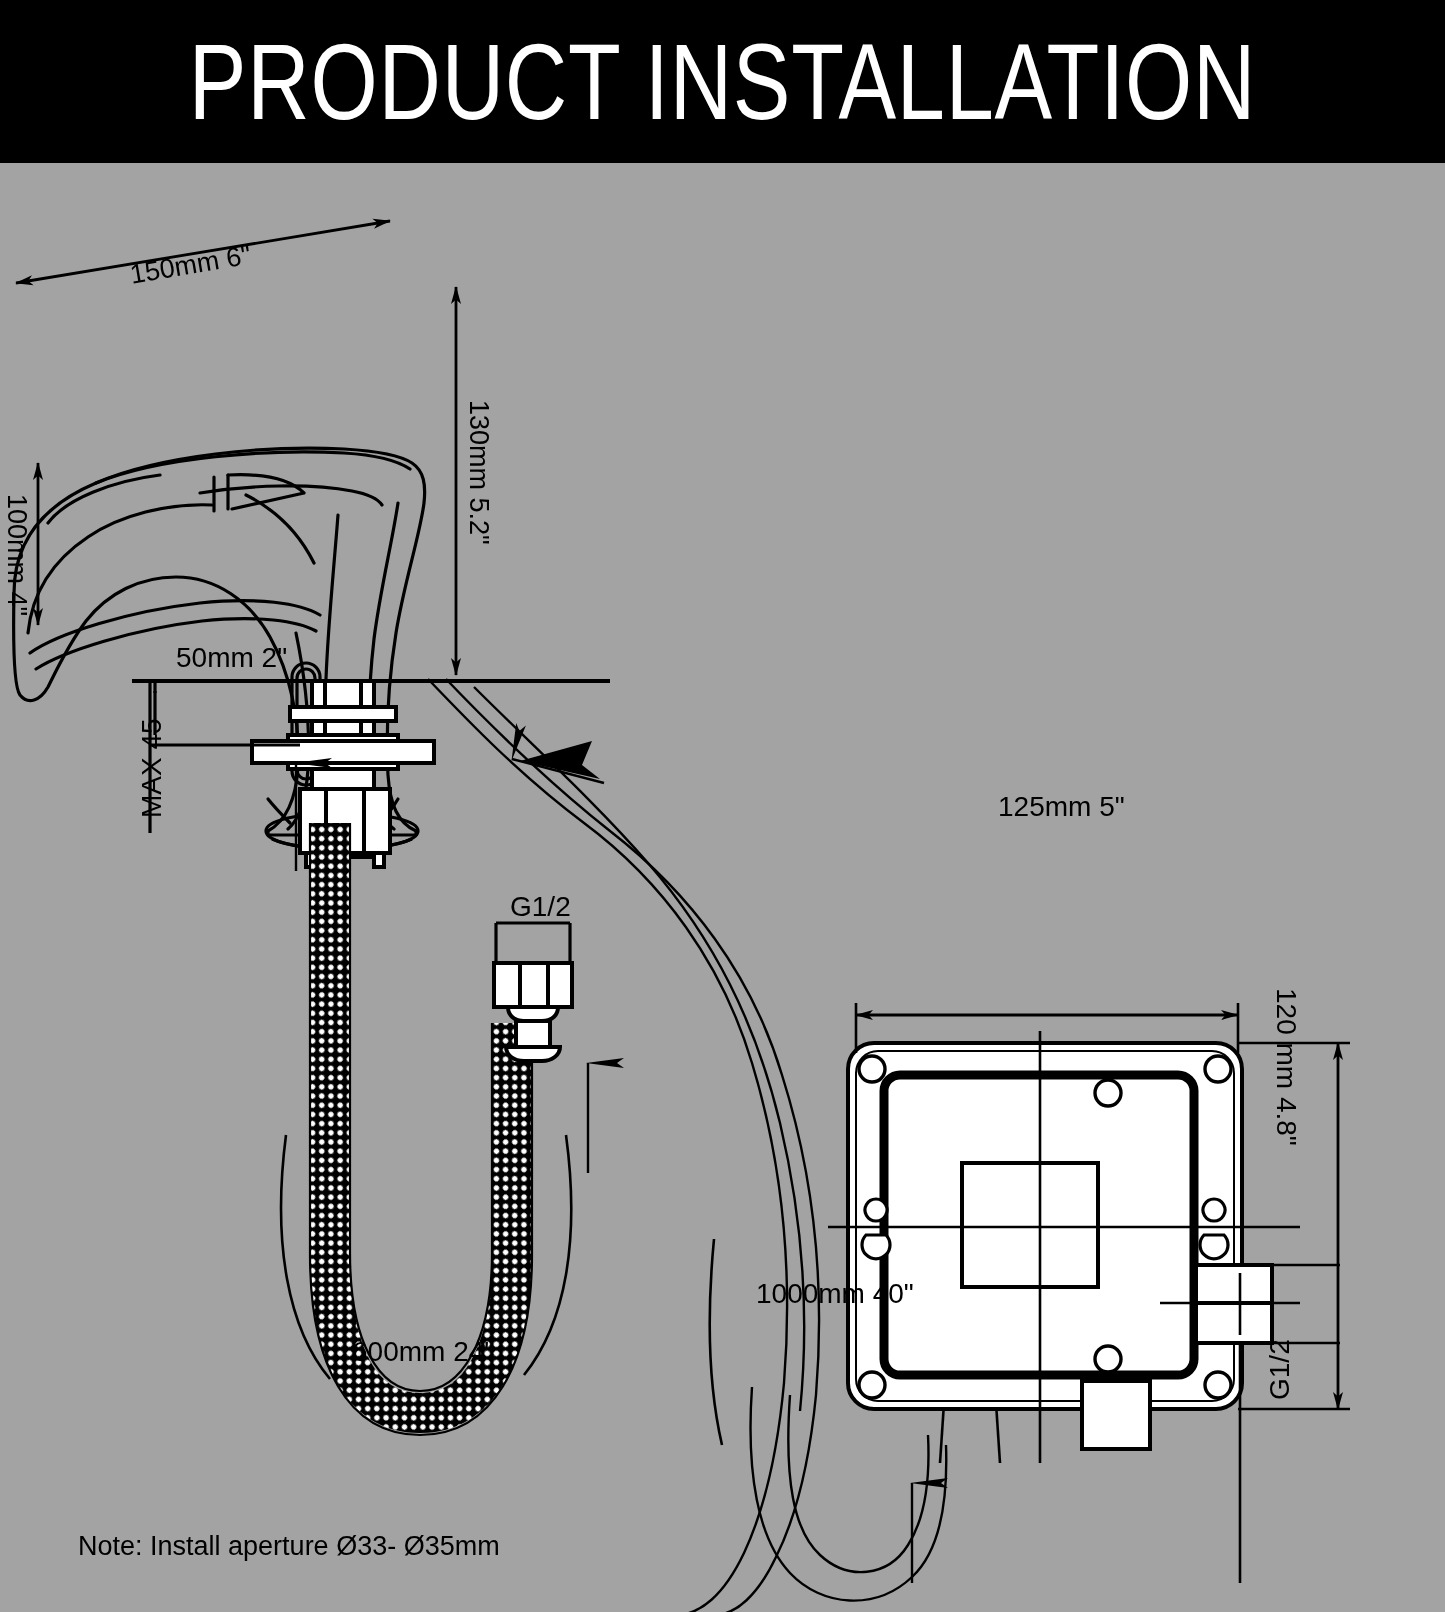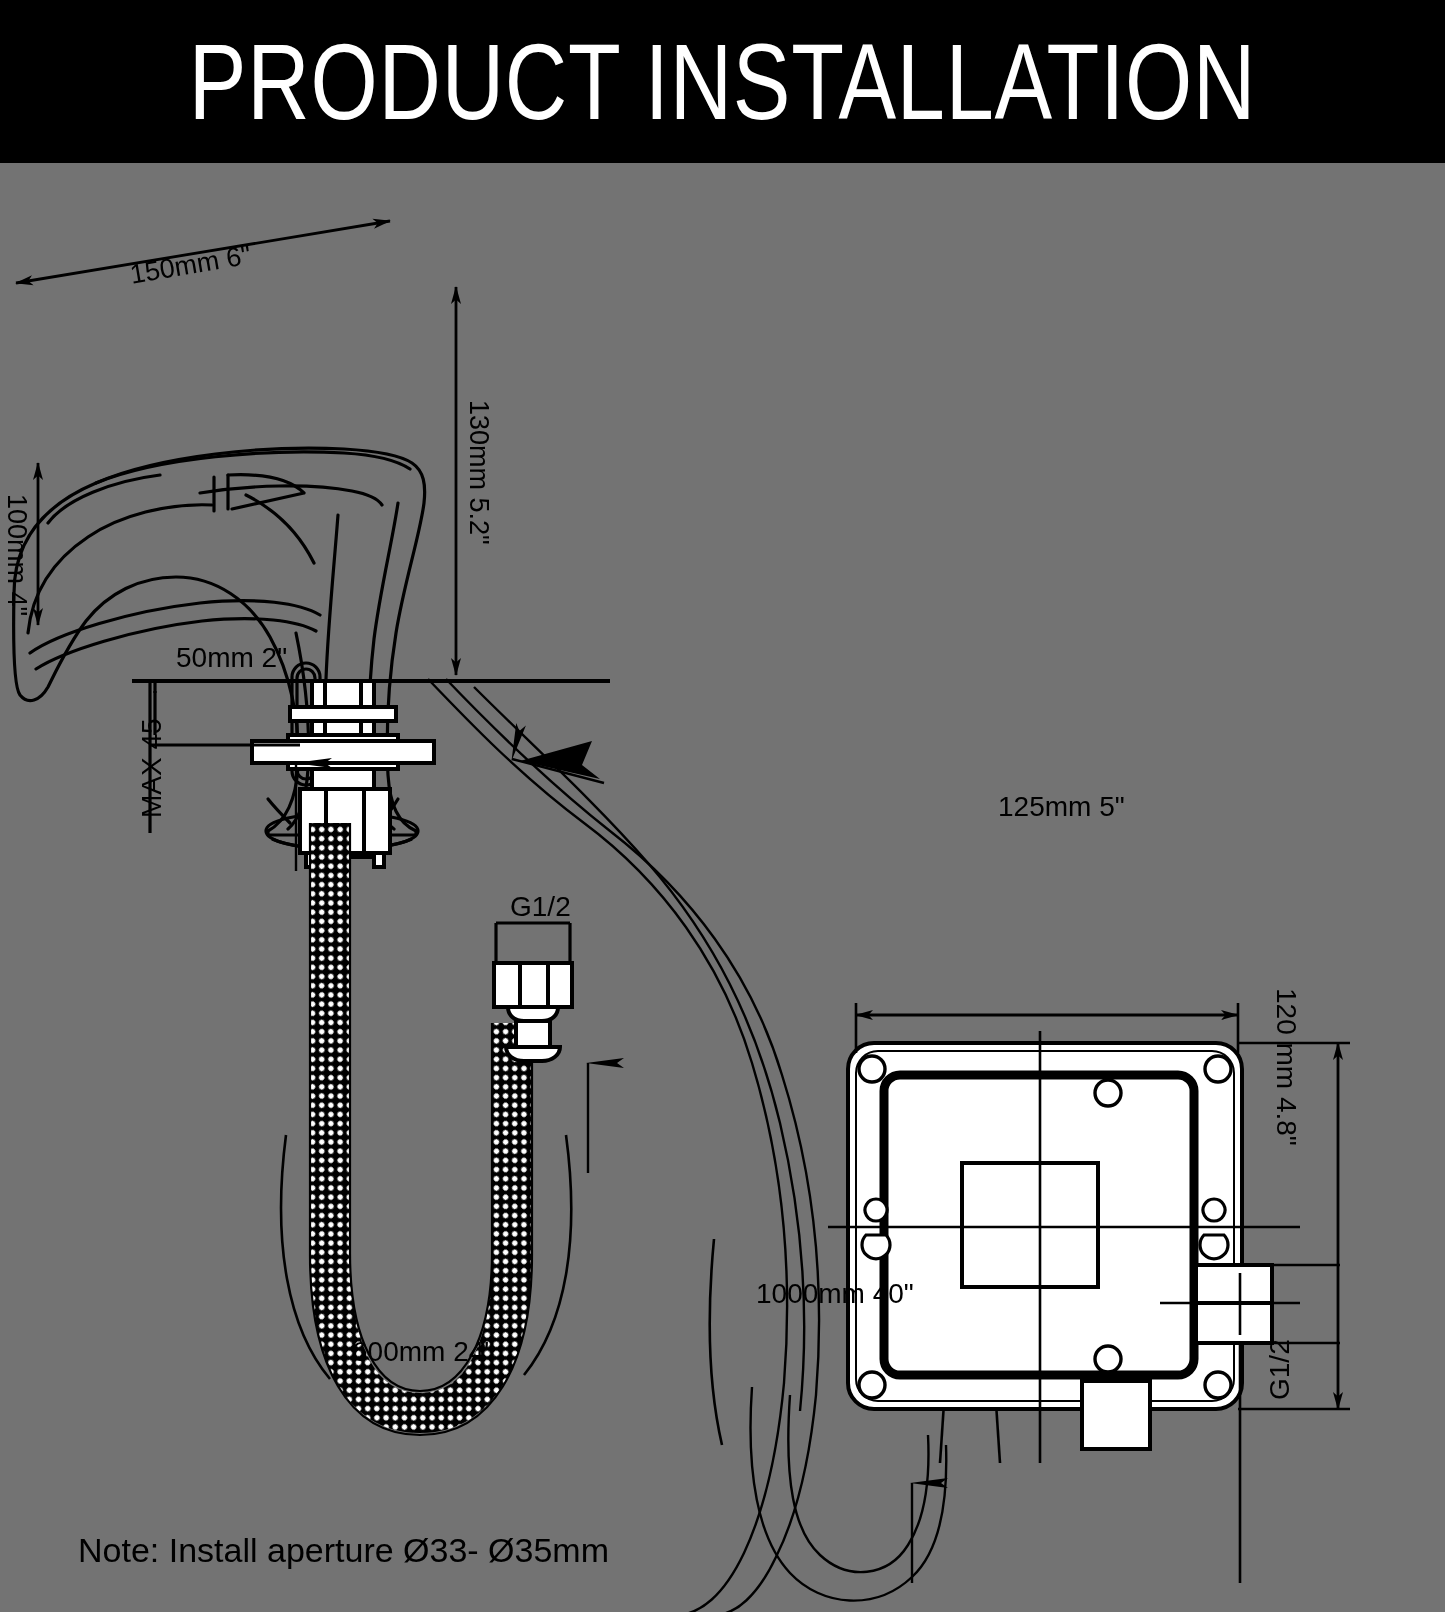--- a/index.html
+++ b/index.html
@@ -5,21 +5,21 @@
 <style>
   html, body {
     margin: 0;
     padding: 0;
     background: #ffffff;
   }
   #page {
     position: relative;
     width: 1445px;
     height: 1612px;
-    background: #737373;
+    background: #a3a3a3;
     font-family: "Liberation Sans", sans-serif;
     overflow: hidden;
   }
 
   
   #header-banner {
     position: absolute;
     left: 0;
     top: 0;
     width: 1445px;
@@ -78,21 +78,21 @@
   .lbl-tilt {
     transform: rotate(-9.5deg);
     transform-origin: left top;
   }
 
   #note-text {
     position: absolute;
     left: 78px;
     top: 1531px;
     font-family: "Liberation Sans", sans-serif;
-    font-size: 34px;
+    font-size: 27px;
     color: #000000;
     white-space: nowrap;
   }
 </style>
 </head>
 <body>
 
 <div id="page">
 
   <div id="header-banner">

